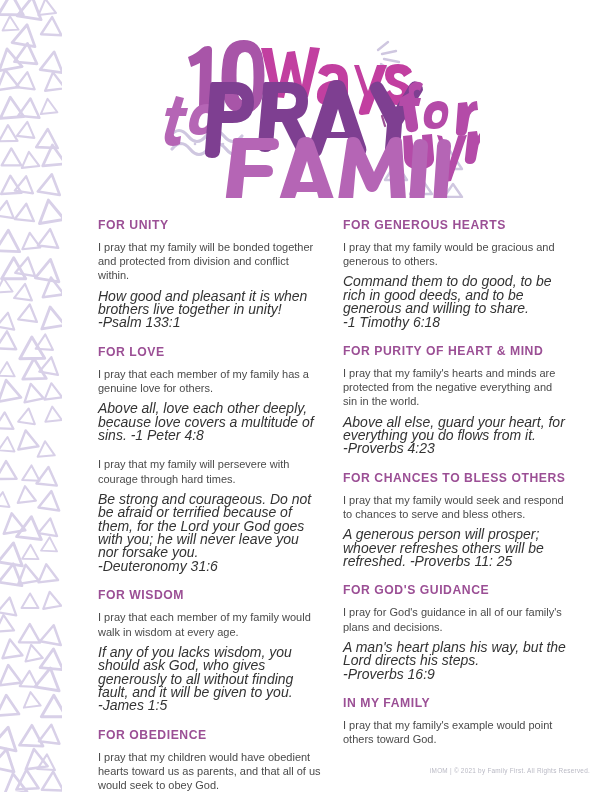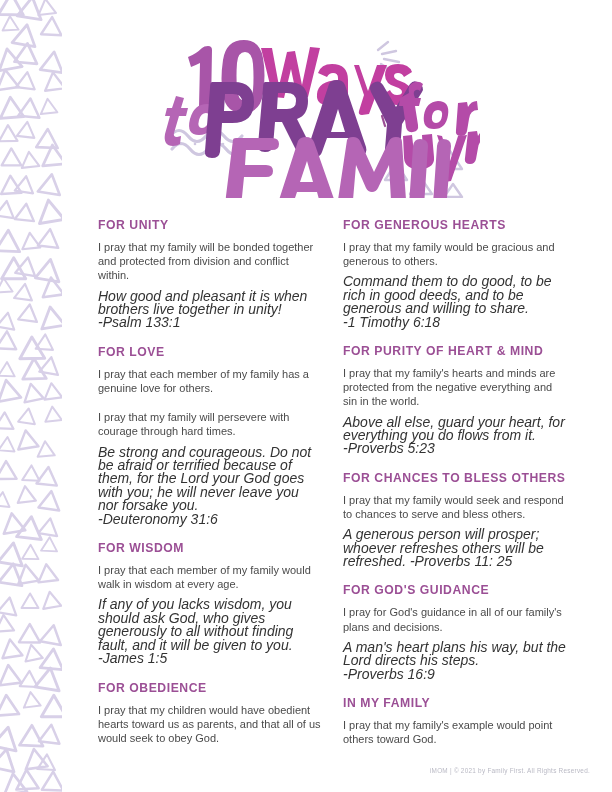--- a/index.html
+++ b/index.html
@@ -313,20 +313,21 @@
   <div class="columns">
     <div class="col" id="left-column">
         <div class="section">
           <div class="sec-title"><span>FOR UNITY</span></div>
           <p class="prayer">I pray that my family will be bonded together and protected from division and conflict within.</p>
           <p class="verse"><span>How good and pleasant it is when brothers live together in unity!</span> <span class="ref">-Psalm 133:1</span></p>
         </div>
         <div class="section">
           <div class="sec-title"><span>FOR LOVE</span></div>
           <p class="prayer">I pray that each member of my family has a genuine love for others.</p>
+          <p class="verse"><span>Above all, love each other deeply, because love covers a multitude of sins.</span> <span class="ref">-1 Peter 4:8</span></p>
         </div>
         <div class="section">
           <p class="prayer">I pray that my family will persevere with courage through hard times.</p>
           <p class="verse"><span>Be strong and courageous. Do not be afraid or terrified because of them, for the Lord your God goes with you; he will never leave you nor forsake you.</span> <span class="ref">-Deuteronomy 31:6</span></p>
         </div>
         <div class="section">
           <div class="sec-title"><span>FOR WISDOM</span></div>
           <p class="prayer">I pray that each member of my family would walk in wisdom at every age.</p>
           <p class="verse"><span>If any of you lacks wisdom, you should ask God, who gives generously to all without finding fault, and it will be given to you.</span> <span class="ref">-James 1:5</span></p>
         </div>
@@ -337,21 +338,21 @@
       </div>
     <div class="col" id="right-column">
         <div class="section">
           <div class="sec-title"><span>FOR GENEROUS HEARTS</span></div>
           <p class="prayer">I pray that my family would be gracious and generous to others.</p>
           <p class="verse"><span>Command them to do good, to be rich in good deeds, and to be generous and willing to share.</span> <span class="ref">-1 Timothy 6:18</span></p>
         </div>
         <div class="section">
           <div class="sec-title"><span>FOR PURITY OF HEART &amp; MIND</span></div>
           <p class="prayer">I pray that my family's hearts and minds are protected from the negative everything and sin in the world.</p>
-          <p class="verse"><span>Above all else, guard your heart, for everything you do flows from it.</span> <span class="ref">-Proverbs 5:23</span></p>
+          <p class="verse"><span>Above all else, guard your heart, for everything you do flows from it.</span> <span class="ref">-Proverbs 4:23</span></p>
         </div>
         <div class="section">
           <div class="sec-title"><span>FOR CHANCES TO BLESS OTHERS</span></div>
           <p class="prayer">I pray that my family would seek and respond to chances to serve and bless others.</p>
           <p class="verse"><span>A generous person will prosper; whoever refreshes others will be refreshed.</span> <span class="ref">-Proverbs 11: 25</span></p>
         </div>
         <div class="section">
           <div class="sec-title"><span>FOR GOD'S GUIDANCE</span></div>
           <p class="prayer">I pray for God's guidance in all of our family's plans and decisions.</p>
           <p class="verse"><span>A man's heart plans his way, but the Lord directs his steps.</span> <span class="ref">-Proverbs 16:9</span></p>

